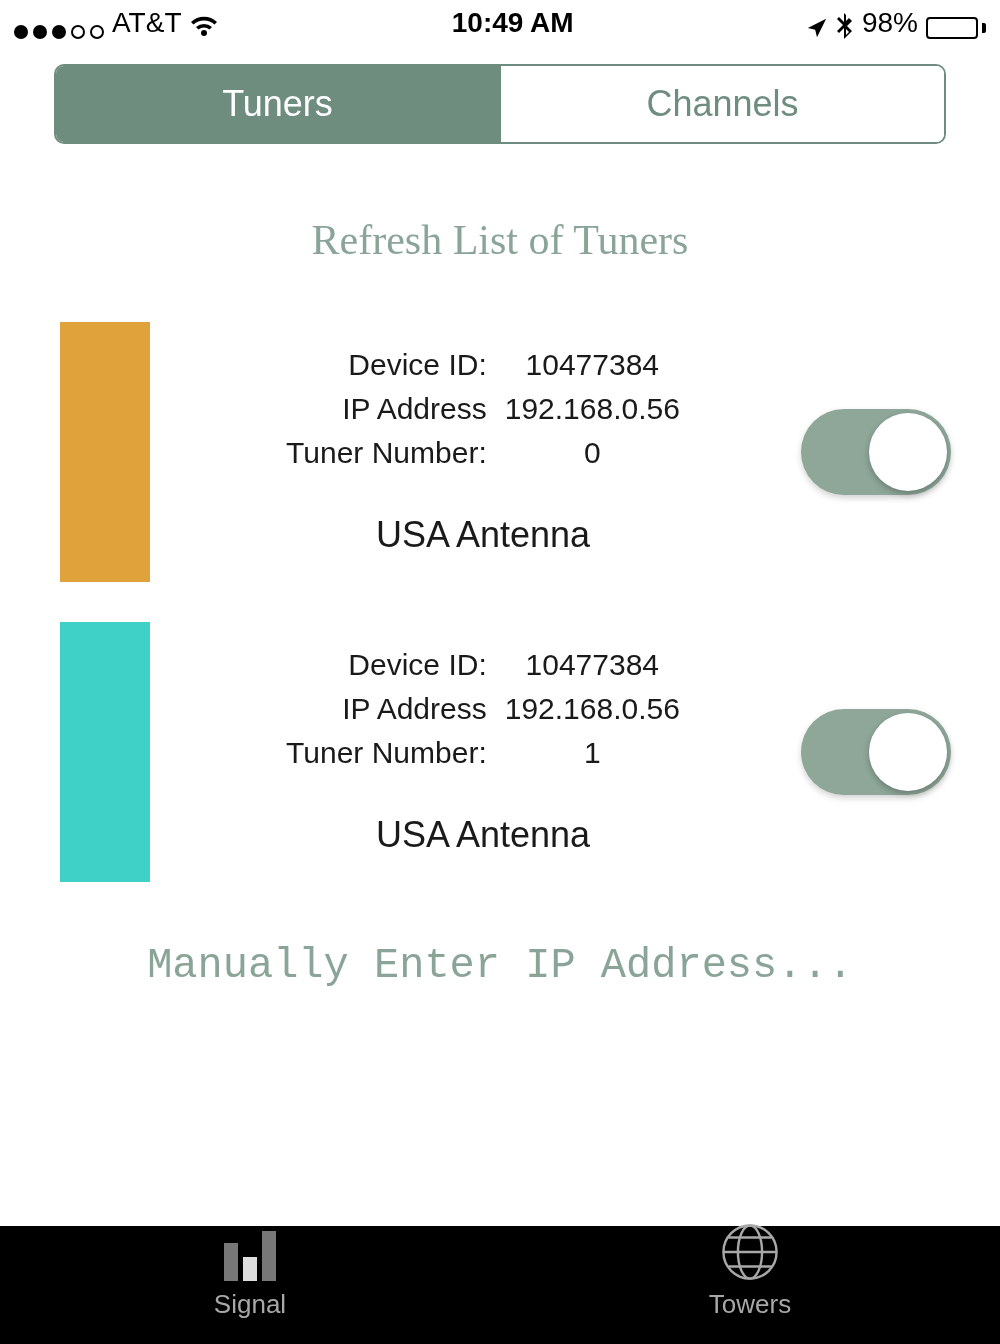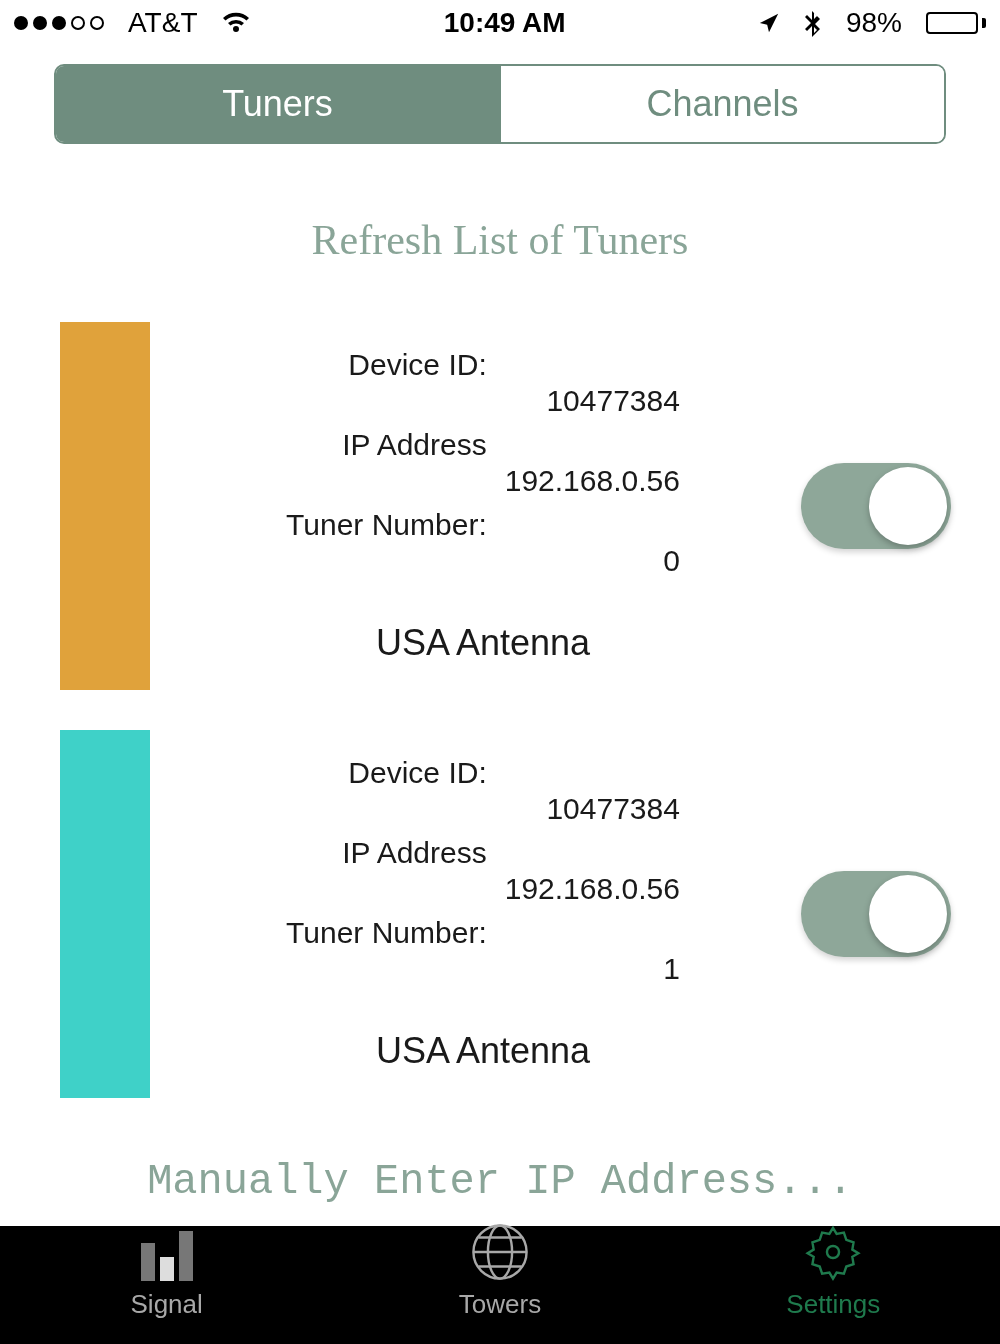--- a/index.html
+++ b/index.html
@@ -1,20 +1,20 @@
 <!DOCTYPE html>
 <html><head>
 <meta charset="utf-8">
 <style>
   * { box-sizing: border-box; margin: 0; padding: 0; }
   html, body { width: 1000px; height: 1344px; font-family: -apple-system, "Helvetica Neue", Arial, sans-serif; background: #fff; overflow: hidden; }
 
   
   .status-bar { height: 46px; display: flex; align-items: center; justify-content: space-between; padding: 0 14px; font-size: 28px; font-weight: 500; color: #000; }
-  .status-left, .status-right { display: flex; align-items: center; gap: 24px; }
+  .status-left, .status-right { display: flex; align-items: flex-end; gap: 8px; }
   .signal-dots { display: flex; gap: 5px; align-items: center; }
   .dot { width: 14px; height: 14px; border-radius: 50%; border: 2px solid #000; }
   .dot.filled { background: #000; }
   .wifi-icon svg, .loc-icon svg, .bt-icon svg { display: block; }
   .battery { display: flex; align-items: center; gap: 4px; }
   .battery-body { width: 52px; height: 22px; border: 2px solid #000; border-radius: 4px; position: relative; padding: 2px; }
   .battery-fill { background: #000; height: 100%; width: 98%; border-radius: 1px; }
   .battery-tip { width: 4px; height: 10px; background: #000; border-radius: 0 2px 2px 0; }
 
   
@@ -29,21 +29,21 @@
   
   .tuner-list { margin-top: 58px; }
   .tuner-row { display: flex; align-items: stretch; margin-bottom: 40px; padding: 0 24px 0 60px; }
   .color-bar { width: 90px; }
   .bar-orange { background: #e0a23b; }
   .bar-cyan { background: #3fd1c8; }
   .tuner-body { flex: 1; padding: 26px 0 26px 40px; display: flex; align-items: center; }
   .info-col { flex: 1; }
   .info-grid { display: grid; grid-template-columns: auto auto; column-gap: 18px; row-gap: 10px; font-size: 30px; color: #1a1a1a; justify-content: center; }
   .info-grid .lab { text-align: right; }
-  .info-grid .val { text-align: right; margin-top: 36px; }
+  .info-grid .val { text-align: center; }
   .antenna { text-align: center; font-size: 36px; color: #1a1a1a; margin-top: 44px; }
   .toggle-col { width: 200px; display: flex; align-items: center; justify-content: center; }
   .toggle { width: 150px; height: 86px; background: #8ea799; border-radius: 50px; position: relative; cursor: pointer; box-shadow: 0 3px 6px rgba(0,0,0,0.18); }
   .toggle-knob { position: absolute; right: 4px; top: 4px; width: 78px; height: 78px; background: #fff; border-radius: 50%; box-shadow: 0 3px 6px rgba(0,0,0,0.25); }
 
   .manual { text-align: center; font-size: 42px; color: #8aa598; margin-top: 60px; cursor: pointer; font-family: Liberation Mono, monospace; }
 
   
   .tab-bar { position: absolute; bottom: 0; left: 0; right: 0; height: 118px; background: #000; display: flex; }
   .tab { flex: 1; display: flex; flex-direction: column; align-items: center; justify-content: flex-end; padding-bottom: 24px; gap: 8px; cursor: pointer; }
@@ -167,22 +167,13 @@
     <div class="tab-icon">
       <svg width="58" height="58" viewBox="0 0 48 48" fill="none" stroke="#a8a8a8" stroke-width="2">
         <circle cx="24" cy="24" r="22"></circle>
         <ellipse cx="24" cy="24" rx="10" ry="22"></ellipse>
         <line x1="2" y1="24" x2="46" y2="24"></line>
         <path d="M6 12h36M6 36h36"></path>
       </svg>
     </div>
     <div class="tab-label">Towers</div>
   </div>
-  <div class="tab active">
-    <div class="tab-icon">
-      <svg width="58" height="58" viewBox="0 0 48 48" fill="none" stroke="#1f7a4d" stroke-width="2">
-        <circle cx="24" cy="24" r="5"></circle>
-        <path d="M24 4l3 5 6-1 2 6 6 2-1 6 5 3-5 3 1 6-6 2-2 6-6-1-3 5-3-5-6 1-2-6-6-2 1-6-5-3 5-3-1-6 6-2 2-6 6 1 3-5z"></path>
-      </svg>
-    </div>
-    <div class="tab-label">Settings</div>
-  </div>
 </div>
 
 </body></html>

